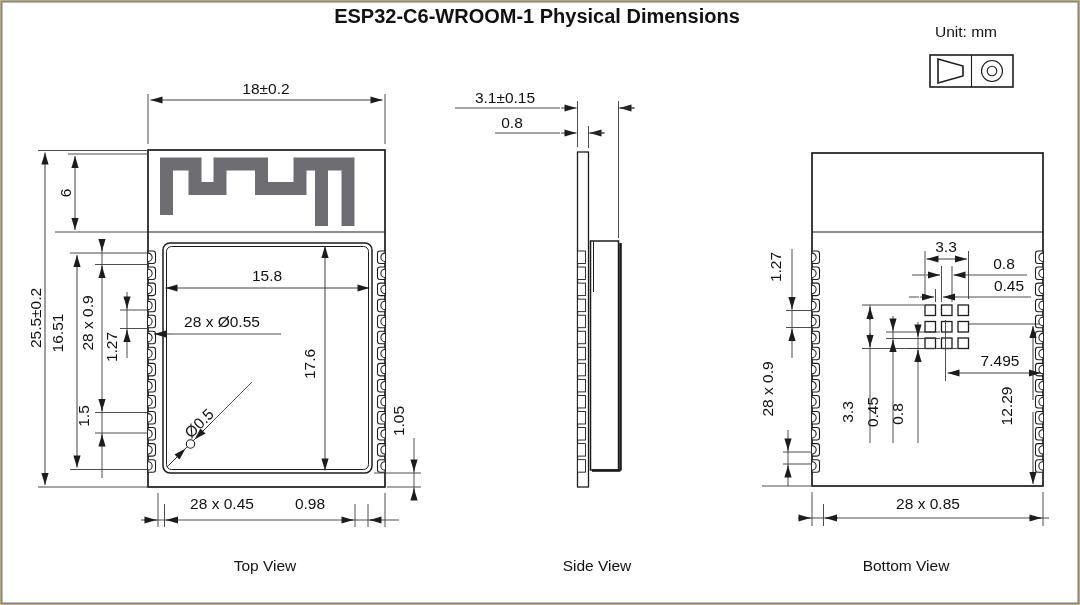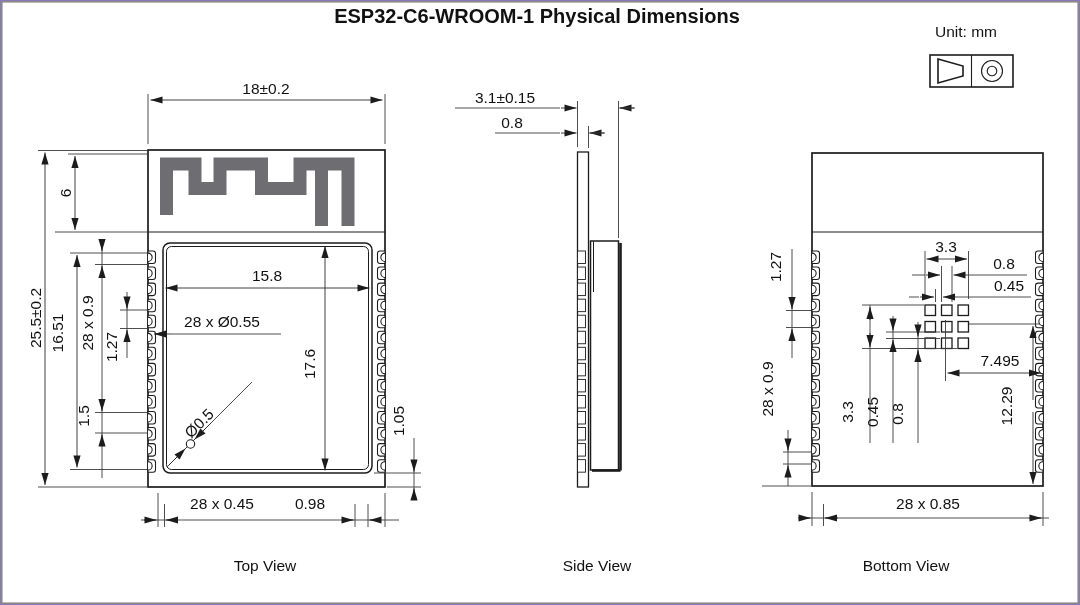--- a/index.html
+++ b/index.html
@@ -1,16 +1,16 @@
 <!DOCTYPE html>
 <html><head>
 <meta charset="utf-8">
 <style>
   html,body{margin:0;padding:0;background:#fff;}
-  .page{position:relative;width:1080px;height:605px;background:#8b5cf6;font-family:"Liberation Sans",sans-serif;}
+  .page{position:relative;width:1080px;height:605px;background:#fde047;font-family:"Liberation Sans",sans-serif;}
   svg text{font-family:"Liberation Sans",sans-serif;fill:#111;}
   .title{font-size:20px;font-weight:bold;text-anchor:middle;}
   .unit{font-size:15.5px;text-anchor:middle;}
   .dt{font-size:15.5px;text-anchor:middle;}
   .vlabel{font-size:15.5px;text-anchor:middle;}
   .eln{stroke:#3a3a3a;stroke-width:0.9;fill:none;}
   .dln{stroke:#3a3a3a;stroke-width:0.9;fill:none;}
   .arr{stroke:#2a2a2a;stroke-width:0.9;fill:none;marker-end:url(#arw);}
   .outline{fill:#fff;stroke:#1c1c1c;stroke-width:1.7;}
   .inline{fill:none;stroke:#1c1c1c;stroke-width:1.1;}

